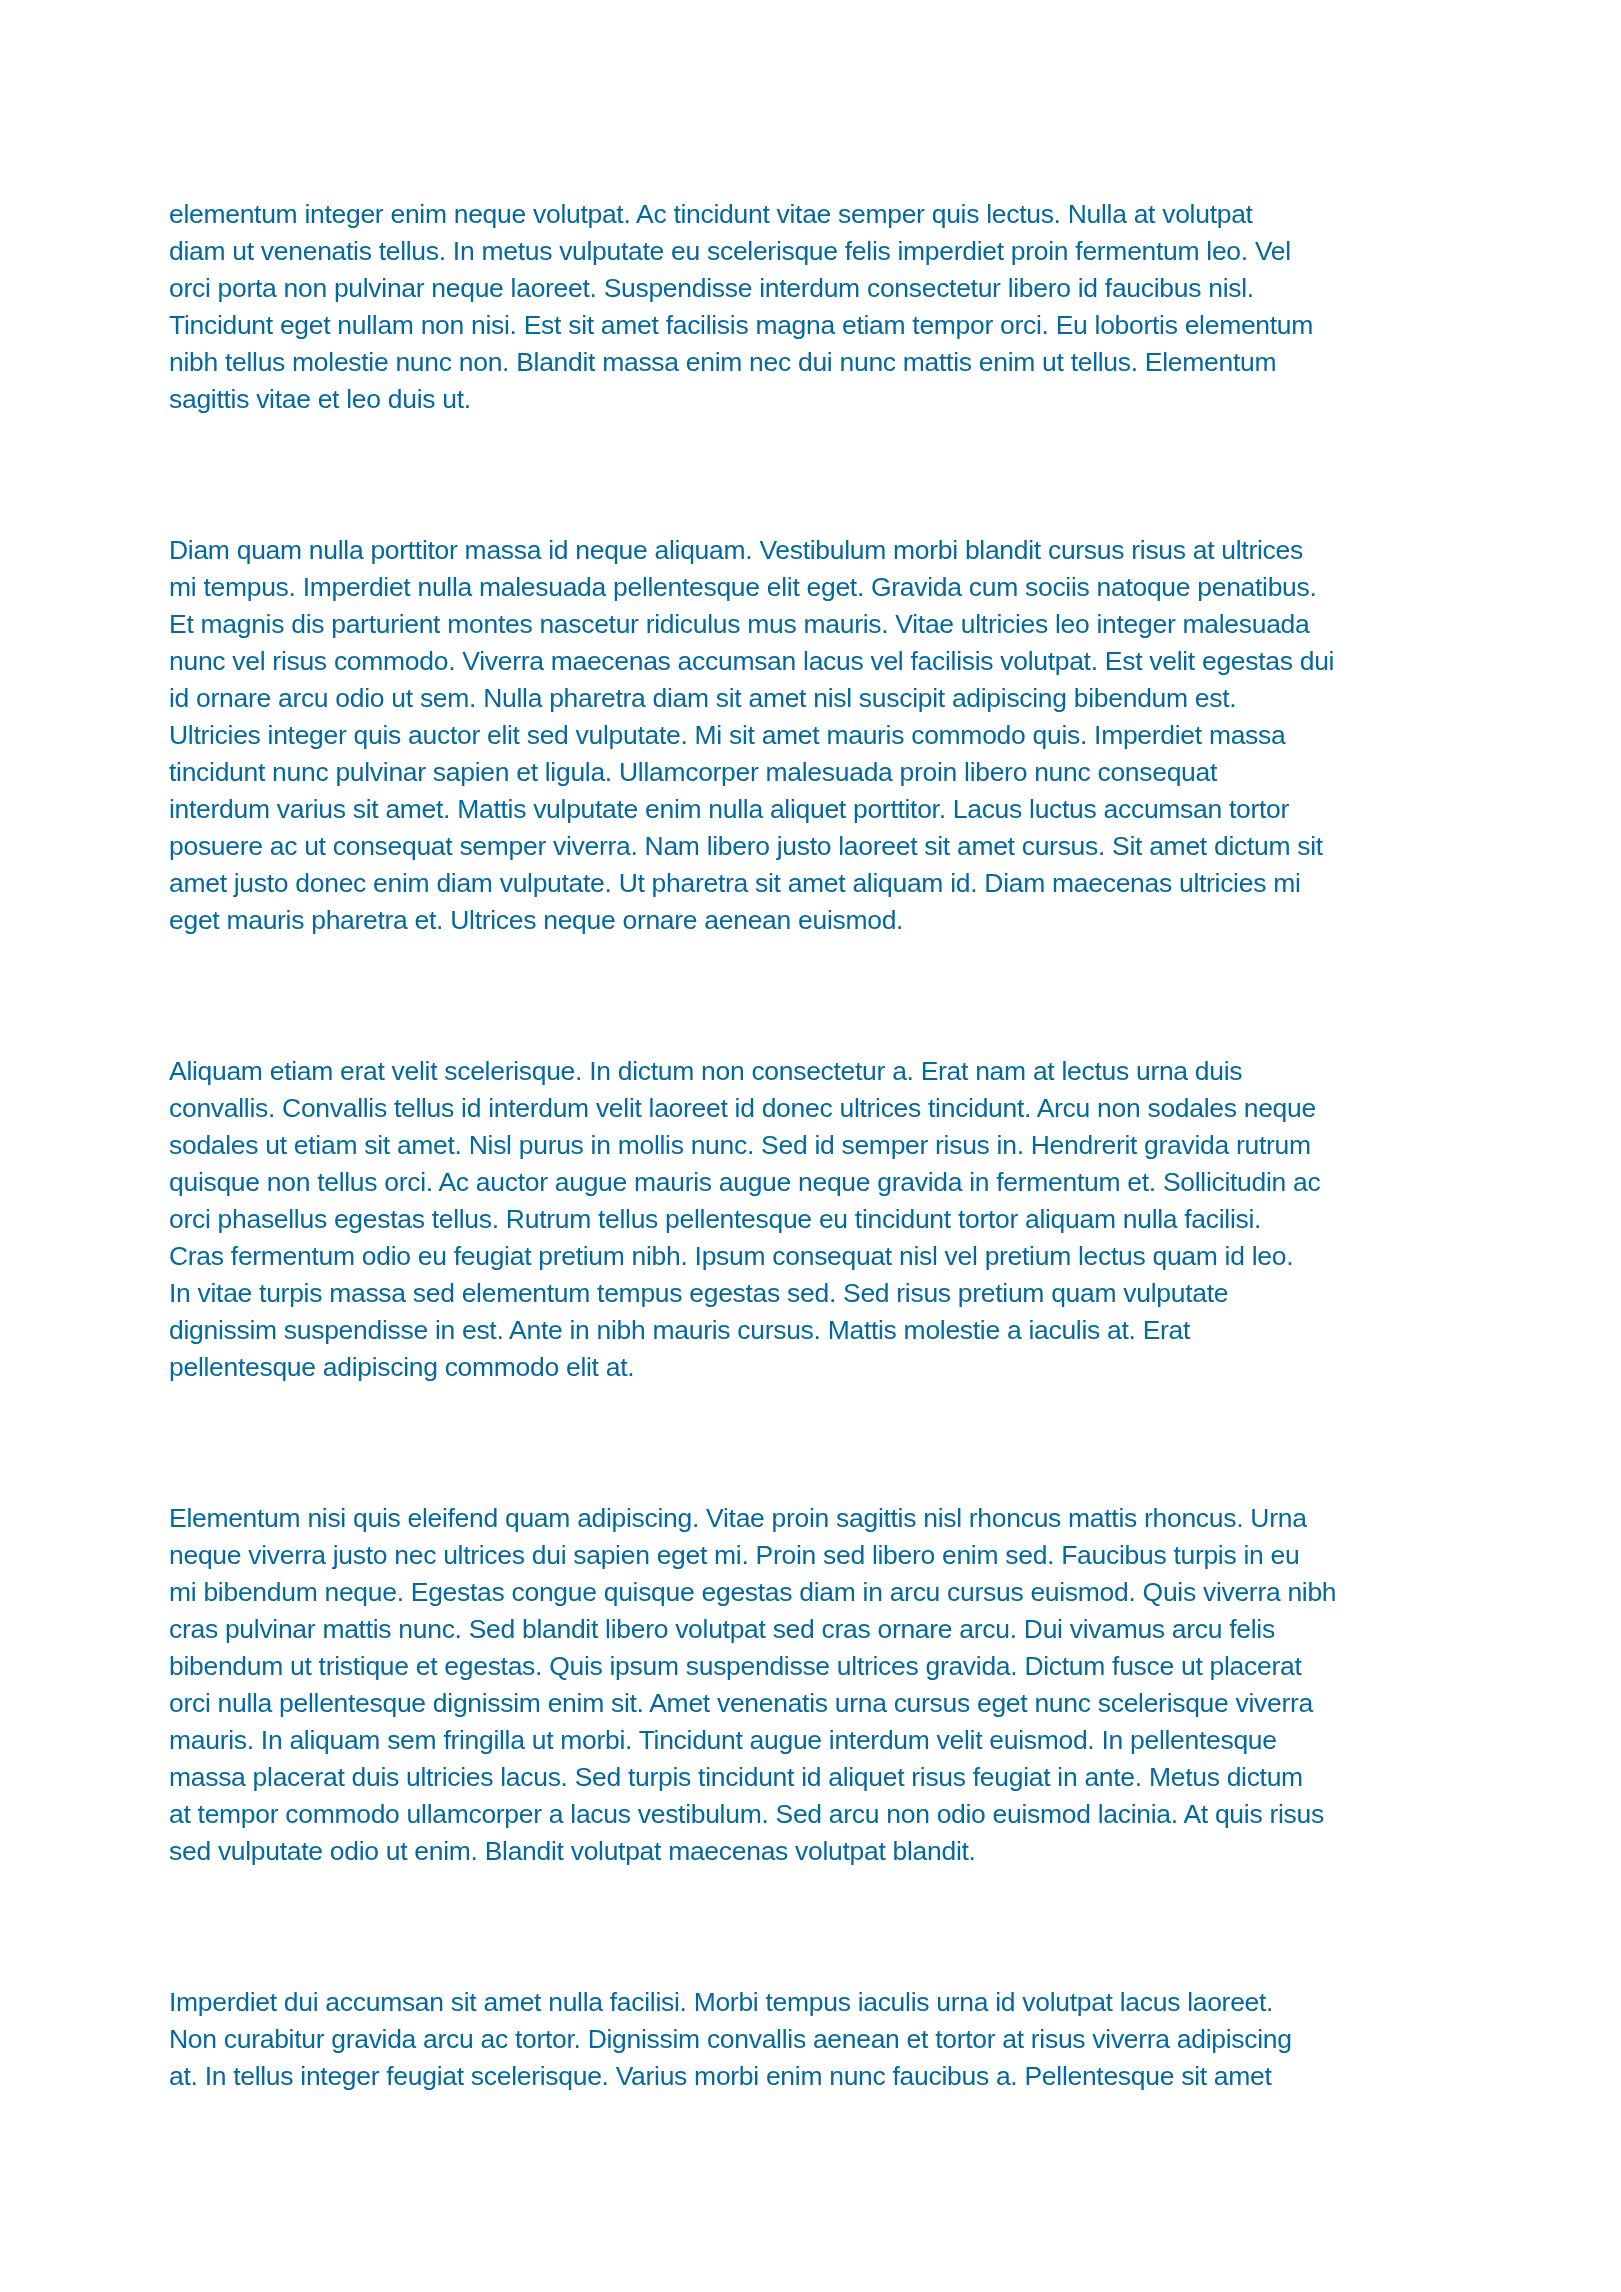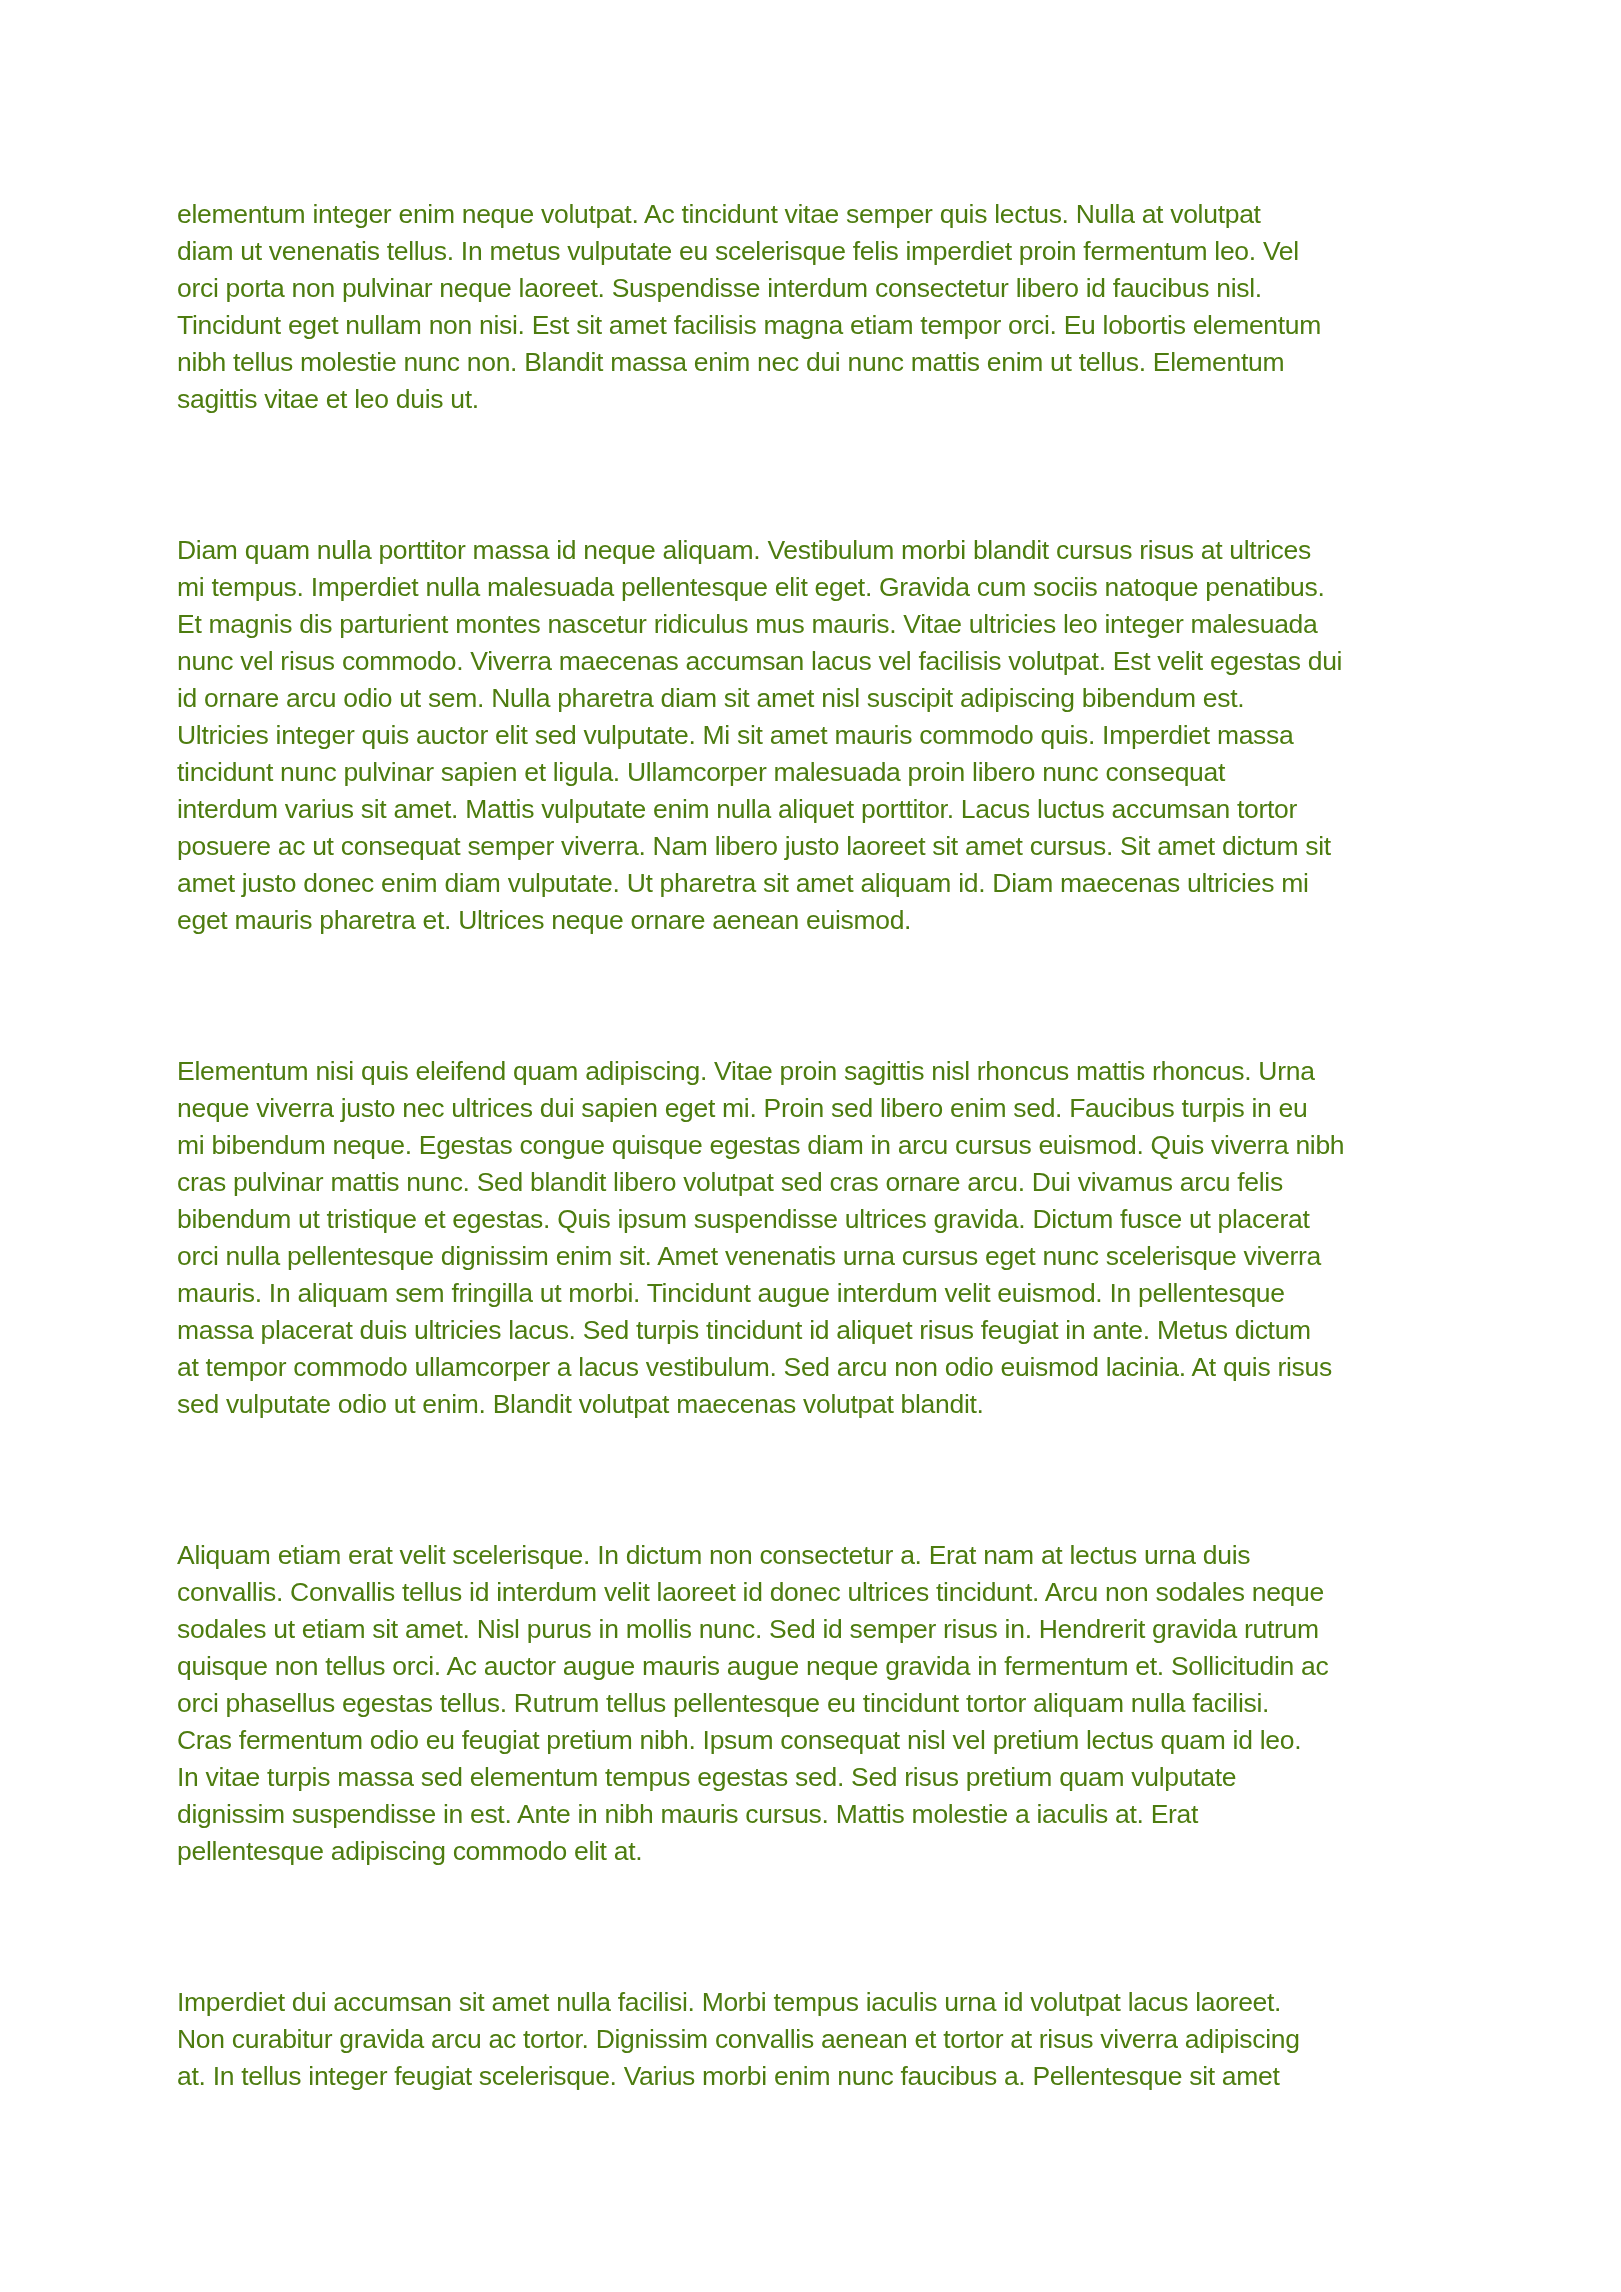--- a/index.html
+++ b/index.html
@@ -14,25 +14,25 @@
     font-family: "Liberation Sans", "DejaVu Sans", sans-serif;
   }
   .page {
     box-sizing: border-box;
     width: 1621px;
     height: 2293px;
     padding: 196px 118px 0 169px;
     background: #ffffff;
   }
   .para {
-    margin: 0 0 114px 8px;
+    margin: 0 0 114px 0;
     font-size: 26.5px;
     line-height: 37px;
     letter-spacing: -0.3px;
-    color: #4d7c0f;
+    color: #0369a1;
     white-space: pre;      
     font-kerning: normal;
   }
   .para:last-child {
     margin-bottom: 0;
   }
 </style>
 </head>
 <body>
 
@@ -47,36 +47,36 @@
 mi tempus. Imperdiet nulla malesuada pellentesque elit eget. Gravida cum sociis natoque penatibus.
 Et magnis dis parturient montes nascetur ridiculus mus mauris. Vitae ultricies leo integer malesuada
 nunc vel risus commodo. Viverra maecenas accumsan lacus vel facilisis volutpat. Est velit egestas dui
 id ornare arcu odio ut sem. Nulla pharetra diam sit amet nisl suscipit adipiscing bibendum est.
 Ultricies integer quis auctor elit sed vulputate. Mi sit amet mauris commodo quis. Imperdiet massa
 tincidunt nunc pulvinar sapien et ligula. Ullamcorper malesuada proin libero nunc consequat
 interdum varius sit amet. Mattis vulputate enim nulla aliquet porttitor. Lacus luctus accumsan tortor
 posuere ac ut consequat semper viverra. Nam libero justo laoreet sit amet cursus. Sit amet dictum sit
 amet justo donec enim diam vulputate. Ut pharetra sit amet aliquam id. Diam maecenas ultricies mi
 eget mauris pharetra et. Ultrices neque ornare aenean euismod.</p>
+  <p class="para">Aliquam etiam erat velit scelerisque. In dictum non consectetur a. Erat nam at lectus urna duis
+convallis. Convallis tellus id interdum velit laoreet id donec ultrices tincidunt. Arcu non sodales neque
+sodales ut etiam sit amet. Nisl purus in mollis nunc. Sed id semper risus in. Hendrerit gravida rutrum
+quisque non tellus orci. Ac auctor augue mauris augue neque gravida in fermentum et. Sollicitudin ac
+orci phasellus egestas tellus. Rutrum tellus pellentesque eu tincidunt tortor aliquam nulla facilisi.
+Cras fermentum odio eu feugiat pretium nibh. Ipsum consequat nisl vel pretium lectus quam id leo.
+In vitae turpis massa sed elementum tempus egestas sed. Sed risus pretium quam vulputate
+dignissim suspendisse in est. Ante in nibh mauris cursus. Mattis molestie a iaculis at. Erat
+pellentesque adipiscing commodo elit at.</p>
   <p class="para">Elementum nisi quis eleifend quam adipiscing. Vitae proin sagittis nisl rhoncus mattis rhoncus. Urna
 neque viverra justo nec ultrices dui sapien eget mi. Proin sed libero enim sed. Faucibus turpis in eu
 mi bibendum neque. Egestas congue quisque egestas diam in arcu cursus euismod. Quis viverra nibh
 cras pulvinar mattis nunc. Sed blandit libero volutpat sed cras ornare arcu. Dui vivamus arcu felis
 bibendum ut tristique et egestas. Quis ipsum suspendisse ultrices gravida. Dictum fusce ut placerat
 orci nulla pellentesque dignissim enim sit. Amet venenatis urna cursus eget nunc scelerisque viverra
 mauris. In aliquam sem fringilla ut morbi. Tincidunt augue interdum velit euismod. In pellentesque
 massa placerat duis ultricies lacus. Sed turpis tincidunt id aliquet risus feugiat in ante. Metus dictum
 at tempor commodo ullamcorper a lacus vestibulum. Sed arcu non odio euismod lacinia. At quis risus
 sed vulputate odio ut enim. Blandit volutpat maecenas volutpat blandit.</p>
-  <p class="para">Aliquam etiam erat velit scelerisque. In dictum non consectetur a. Erat nam at lectus urna duis
-convallis. Convallis tellus id interdum velit laoreet id donec ultrices tincidunt. Arcu non sodales neque
-sodales ut etiam sit amet. Nisl purus in mollis nunc. Sed id semper risus in. Hendrerit gravida rutrum
-quisque non tellus orci. Ac auctor augue mauris augue neque gravida in fermentum et. Sollicitudin ac
-orci phasellus egestas tellus. Rutrum tellus pellentesque eu tincidunt tortor aliquam nulla facilisi.
-Cras fermentum odio eu feugiat pretium nibh. Ipsum consequat nisl vel pretium lectus quam id leo.
-In vitae turpis massa sed elementum tempus egestas sed. Sed risus pretium quam vulputate
-dignissim suspendisse in est. Ante in nibh mauris cursus. Mattis molestie a iaculis at. Erat
-pellentesque adipiscing commodo elit at.</p>
   <p class="para">Imperdiet dui accumsan sit amet nulla facilisi. Morbi tempus iaculis urna id volutpat lacus laoreet.
 Non curabitur gravida arcu ac tortor. Dignissim convallis aenean et tortor at risus viverra adipiscing
 at. In tellus integer feugiat scelerisque. Varius morbi enim nunc faucibus a. Pellentesque sit amet</p>
 </main>
 
 
 </body></html>

